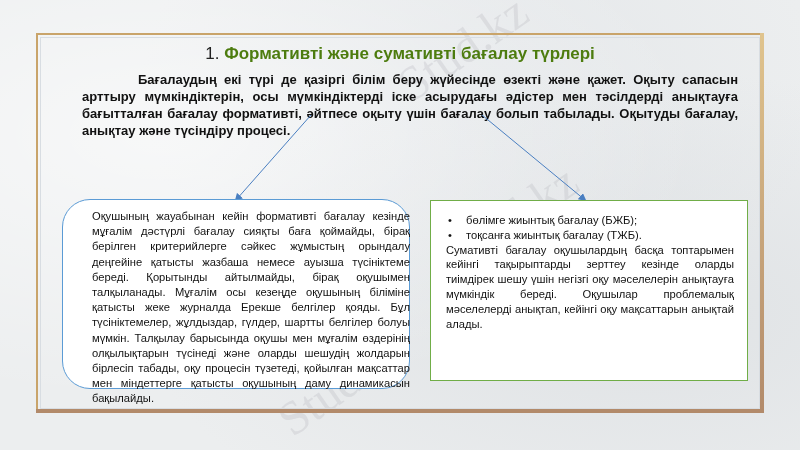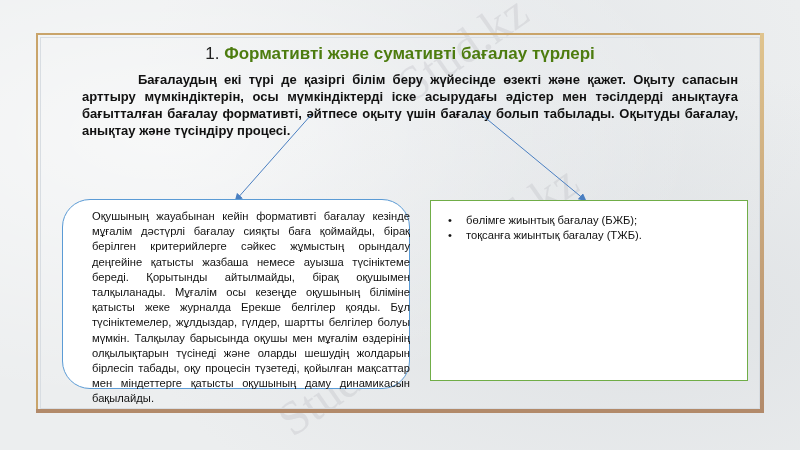--- a/index.html
+++ b/index.html
@@ -100,13 +100,14 @@
 
 <div class="box-left"></div>
 <div class="box-left-text">Оқушының жауабынан кейін формативті бағалау кезінде мұғалім дәстүрлі бағалау сияқты баға қоймайды, бірақ берілген критерийлерге сәйкес жұмыстың орындалу деңгейіне қатысты жазбаша немесе ауызша түсініктеме береді. Қорытынды айтылмайды, бірақ оқушымен талқыланады. Мұғалім осы кезеңде оқушының біліміне қатысты жеке журналда Ерекше белгілер қояды. Бұл түсініктемелер, жұлдыздар, гүлдер, шартты белгілер болуы мүмкін. Талқылау барысында оқушы мен мұғалім өздерінің олқылықтарын түсінеді және оларды шешудің жолдарын бірлесіп табады, оқу процесін түзетеді, қойылған мақсаттар мен міндеттерге қатысты оқушының даму динамикасын бақылайды.</div>
 
 <div class="box-right"></div>
 <div class="box-right-text">
   <ul class="bullets">
     <li>бөлімге жиынтық бағалау (БЖБ);</li>
     <li>тоқсанға жиынтық бағалау (ТЖБ).</li>
   </ul>
+  <div>Сумативті бағалау оқушылардың басқа топтарымен кейінгі тақырыптарды зерттеу кезінде оларды тиімдірек шешу үшін негізгі оқу мәселелерін анықтауға мүмкіндік береді. Оқушылар проблемалық мәселелерді анықтап, кейінгі оқу мақсаттарын анықтай алады.</div>
 </div>
 
 </body></html>

